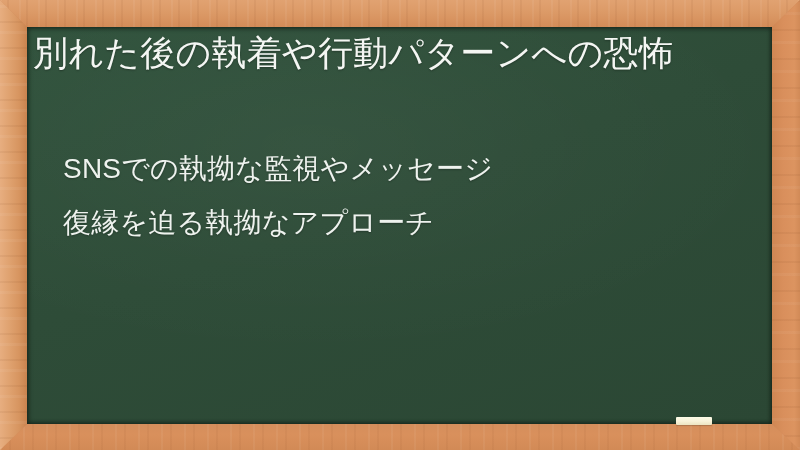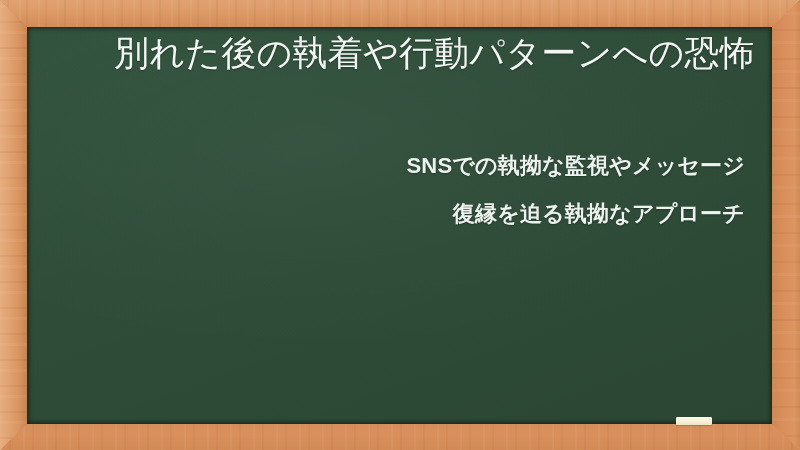--- a/index.html
+++ b/index.html
@@ -121,21 +121,20 @@
       inset 0 2px 5px rgba(0,0,0,0.30),
       inset 2px 0 5px rgba(0,0,0,0.22),
       inset -2px 0 4px rgba(0,0,0,0.18),
       inset 0 -2px 4px rgba(0,0,0,0.22);
   }
 
   .board-inner {
     position: absolute;
     inset: 0;
     padding: 0;
-    text-align: right;
   }
 
   
   .title {
     position: absolute;
     left: 6px;
     top: 2px;
     width: 722px;
     color: #f4f6f3;
     font-size: 35px;
@@ -152,23 +151,23 @@
     position: absolute;
     left: 6px;
     top: 128px;
     width: 712px;
     margin: 0;
     padding: 0;
     list-style: none;
   }
   .bullets li {
     color: #eef2ee;
-    font-size: 22px;
+    font-size: 28px;
     line-height: 1.0;
-    font-weight: 700;
+    font-weight: 400;
     letter-spacing: 0.2px;
     margin: 0 0 26px 0;
     padding: 0 0 0 30px;
     text-shadow: 0 1px 2px rgba(0,0,0,0.28);
     white-space: nowrap;
   }
   .bullets li:last-child { margin-bottom: 0; }
 
   
   .chalk {

